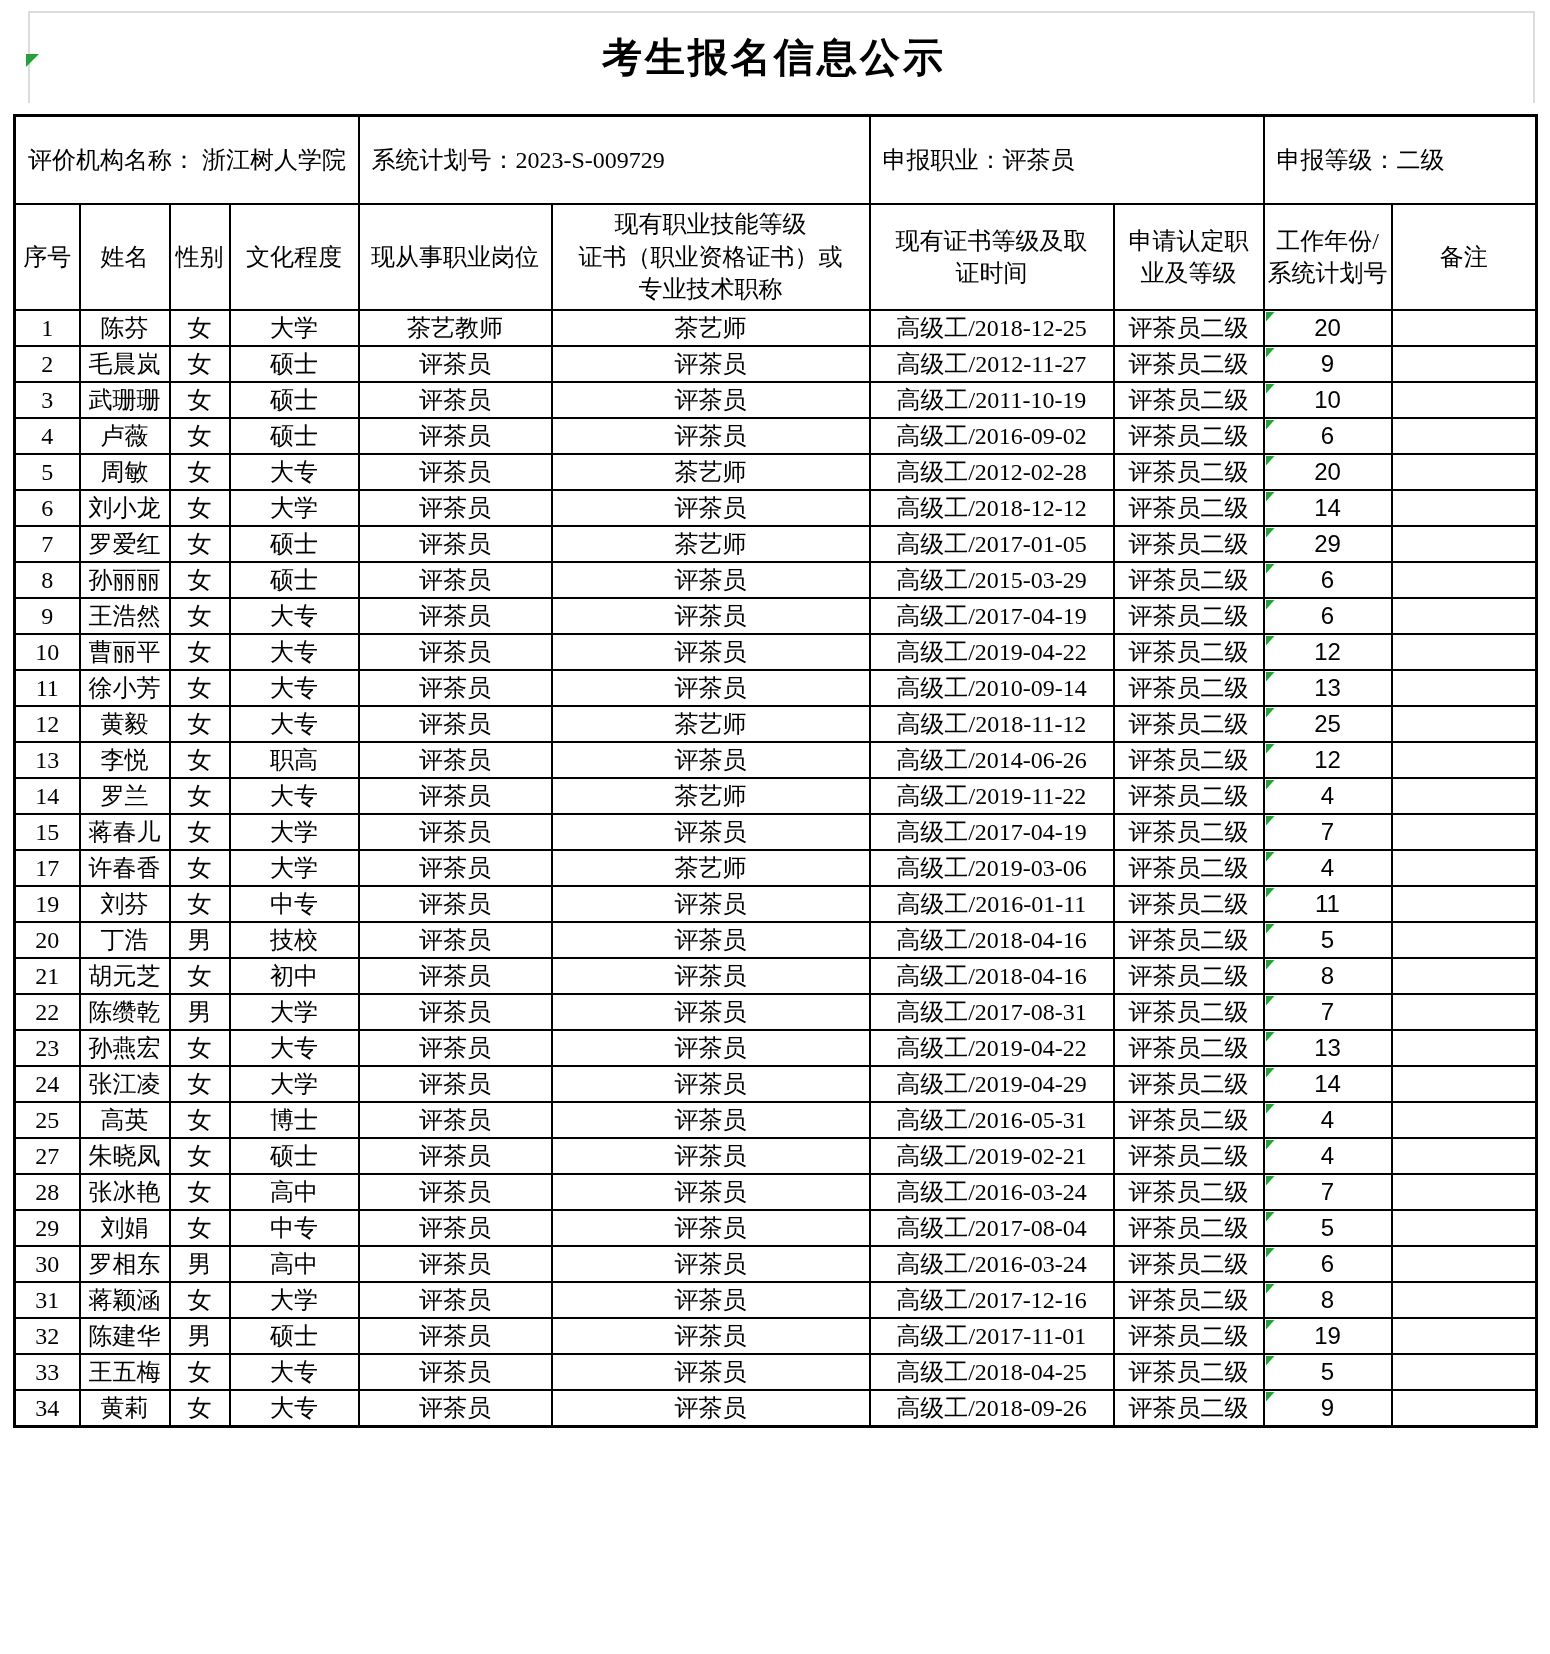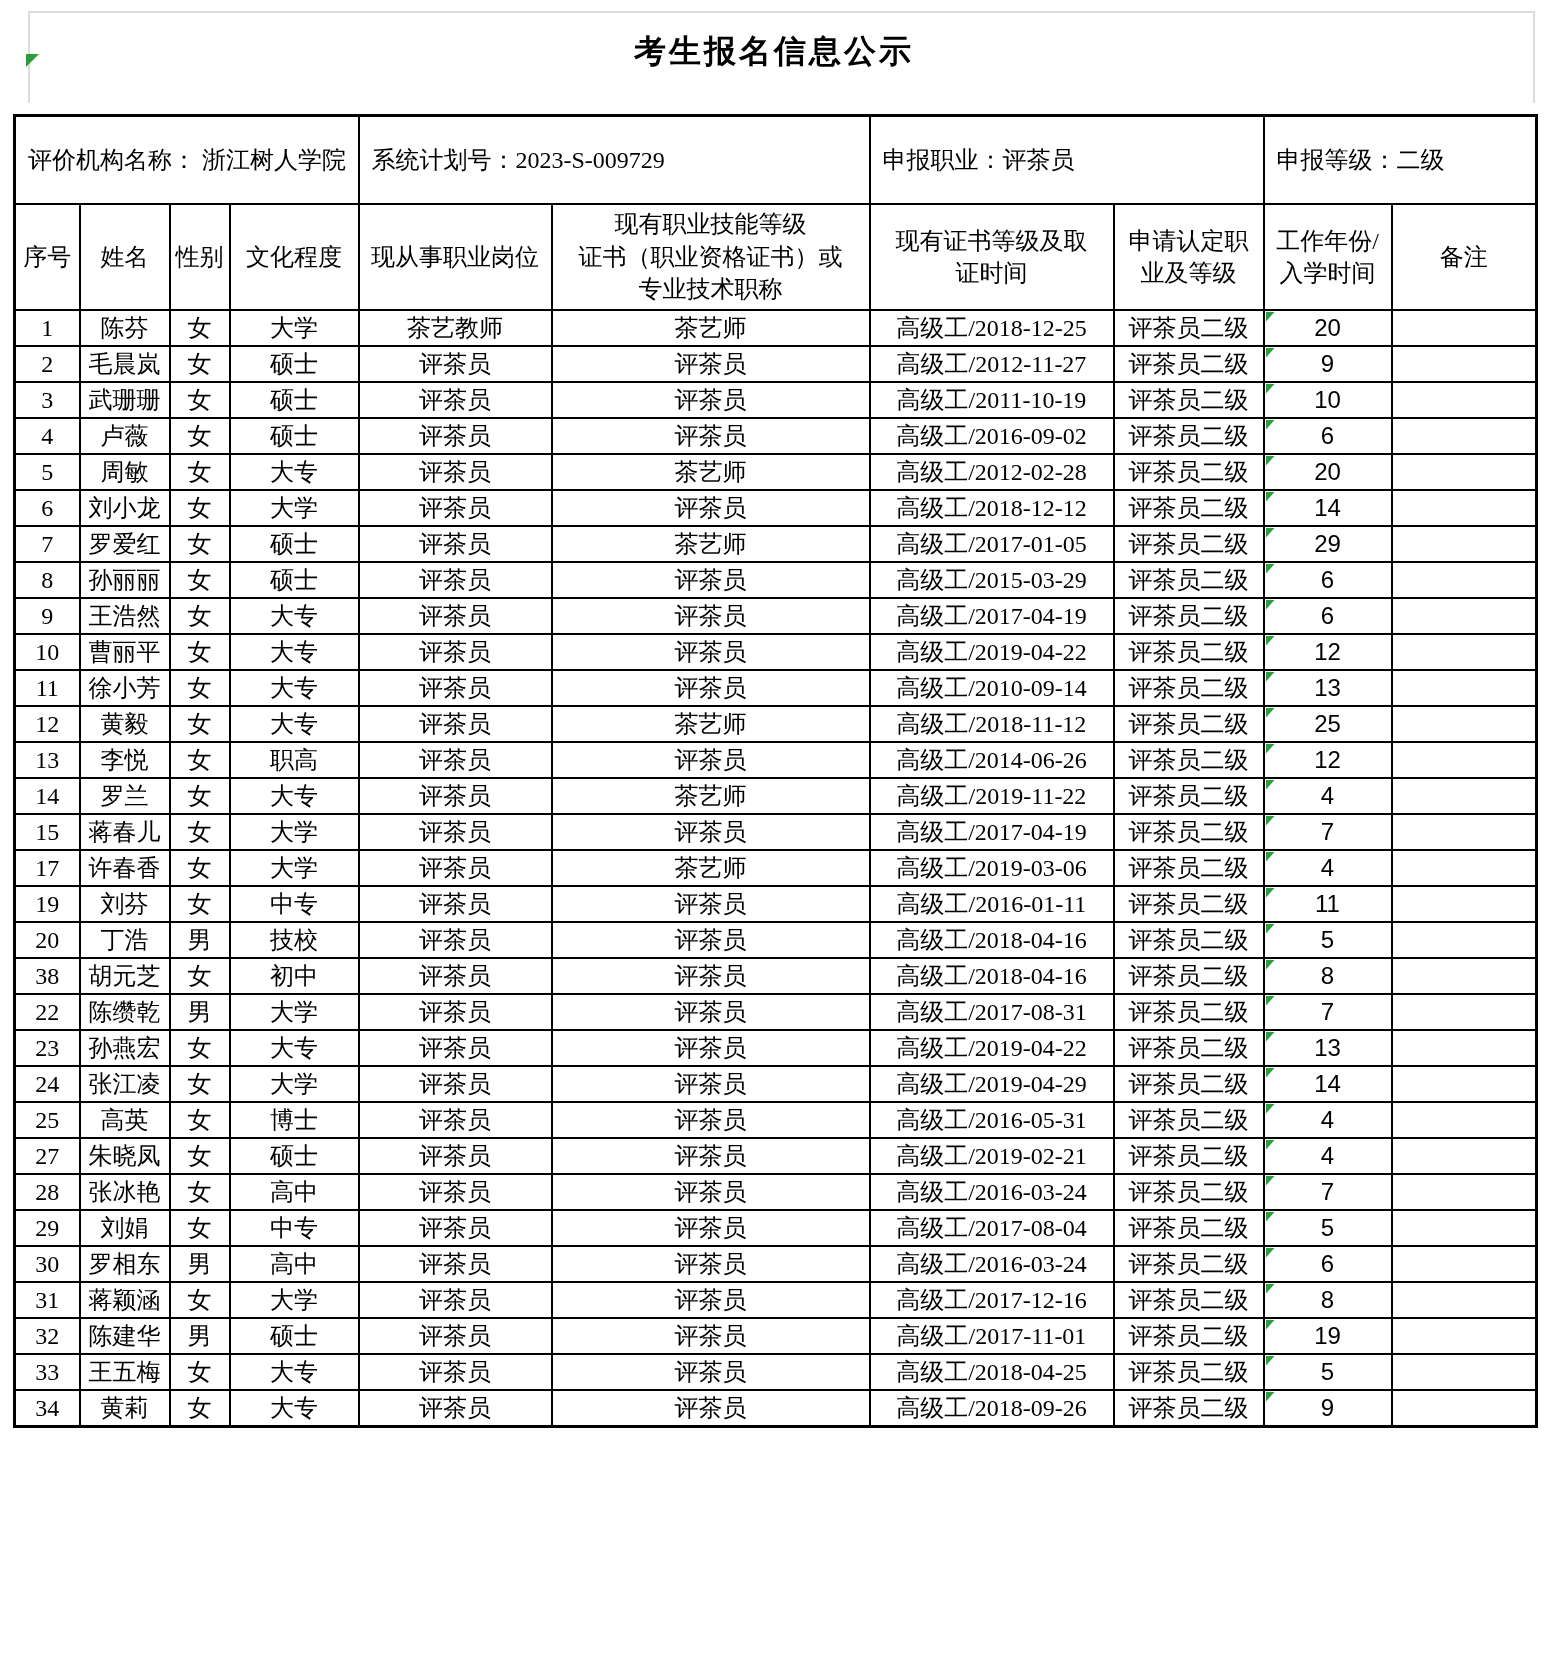--- a/index.html
+++ b/index.html
@@ -12,21 +12,21 @@
   .guide-top{left:28px;top:11px;width:1507px;height:2px;}
   .guide-left{left:28px;top:11px;width:2px;height:92px;}
   .guide-right{left:1533px;top:11px;width:2px;height:92px;}
   .corner-flag{
     position:absolute;left:26px;top:54px;width:13px;height:13px;
     background:var(--flag-green,#2e9b3f);
     clip-path:polygon(0 0,100% 0,0 100%);
   }
   .page-title{
     position:absolute;left:13px;top:30px;width:1522px;
-    text-align:center;font-size:32px;font-weight:bold;letter-spacing:3px;
+    text-align:center;font-size:40px;font-weight:bold;letter-spacing:3px;
   }
   table.main{
     position:absolute;left:13px;top:114px;width:1522px;
     border-collapse:collapse;table-layout:fixed;
     border:3px solid #000;
   }
   table.main td,table.main th{
     border:2px solid #000;
     overflow:hidden;
     font-weight:normal;
@@ -91,21 +91,21 @@
       <th>文化程度</th>
       <th>现从事职业岗位</th>
       <th>现有职业技能等级
 证书（职业资格证书）或
 专业技术职称</th>
       <th>现有证书等级及取
 证时间</th>
       <th>申请认定职
 业及等级</th>
       <th>工作年份/
-入学时间</th>
+系统计划号</th>
       <th>备注</th>
     </tr>
   </thead>
   <tbody>
       <tr>
     <td>1</td>
     <td>陈芬</td>
     <td>女</td>
     <td>大学</td>
     <td>茶艺教师</td>
@@ -313,21 +313,21 @@
     <td>男</td>
     <td>技校</td>
     <td>评茶员</td>
     <td>评茶员</td>
     <td>高级工/2018-04-16</td>
     <td>评茶员二级</td>
     <td class="years-cell"><span class="error-flag"></span><span class="num">5</span></td>
     <td></td>
   </tr>
       <tr>
-    <td>38</td>
+    <td>21</td>
     <td>胡元芝</td>
     <td>女</td>
     <td>初中</td>
     <td>评茶员</td>
     <td>评茶员</td>
     <td>高级工/2018-04-16</td>
     <td>评茶员二级</td>
     <td class="years-cell"><span class="error-flag"></span><span class="num">8</span></td>
     <td></td>
   </tr>

